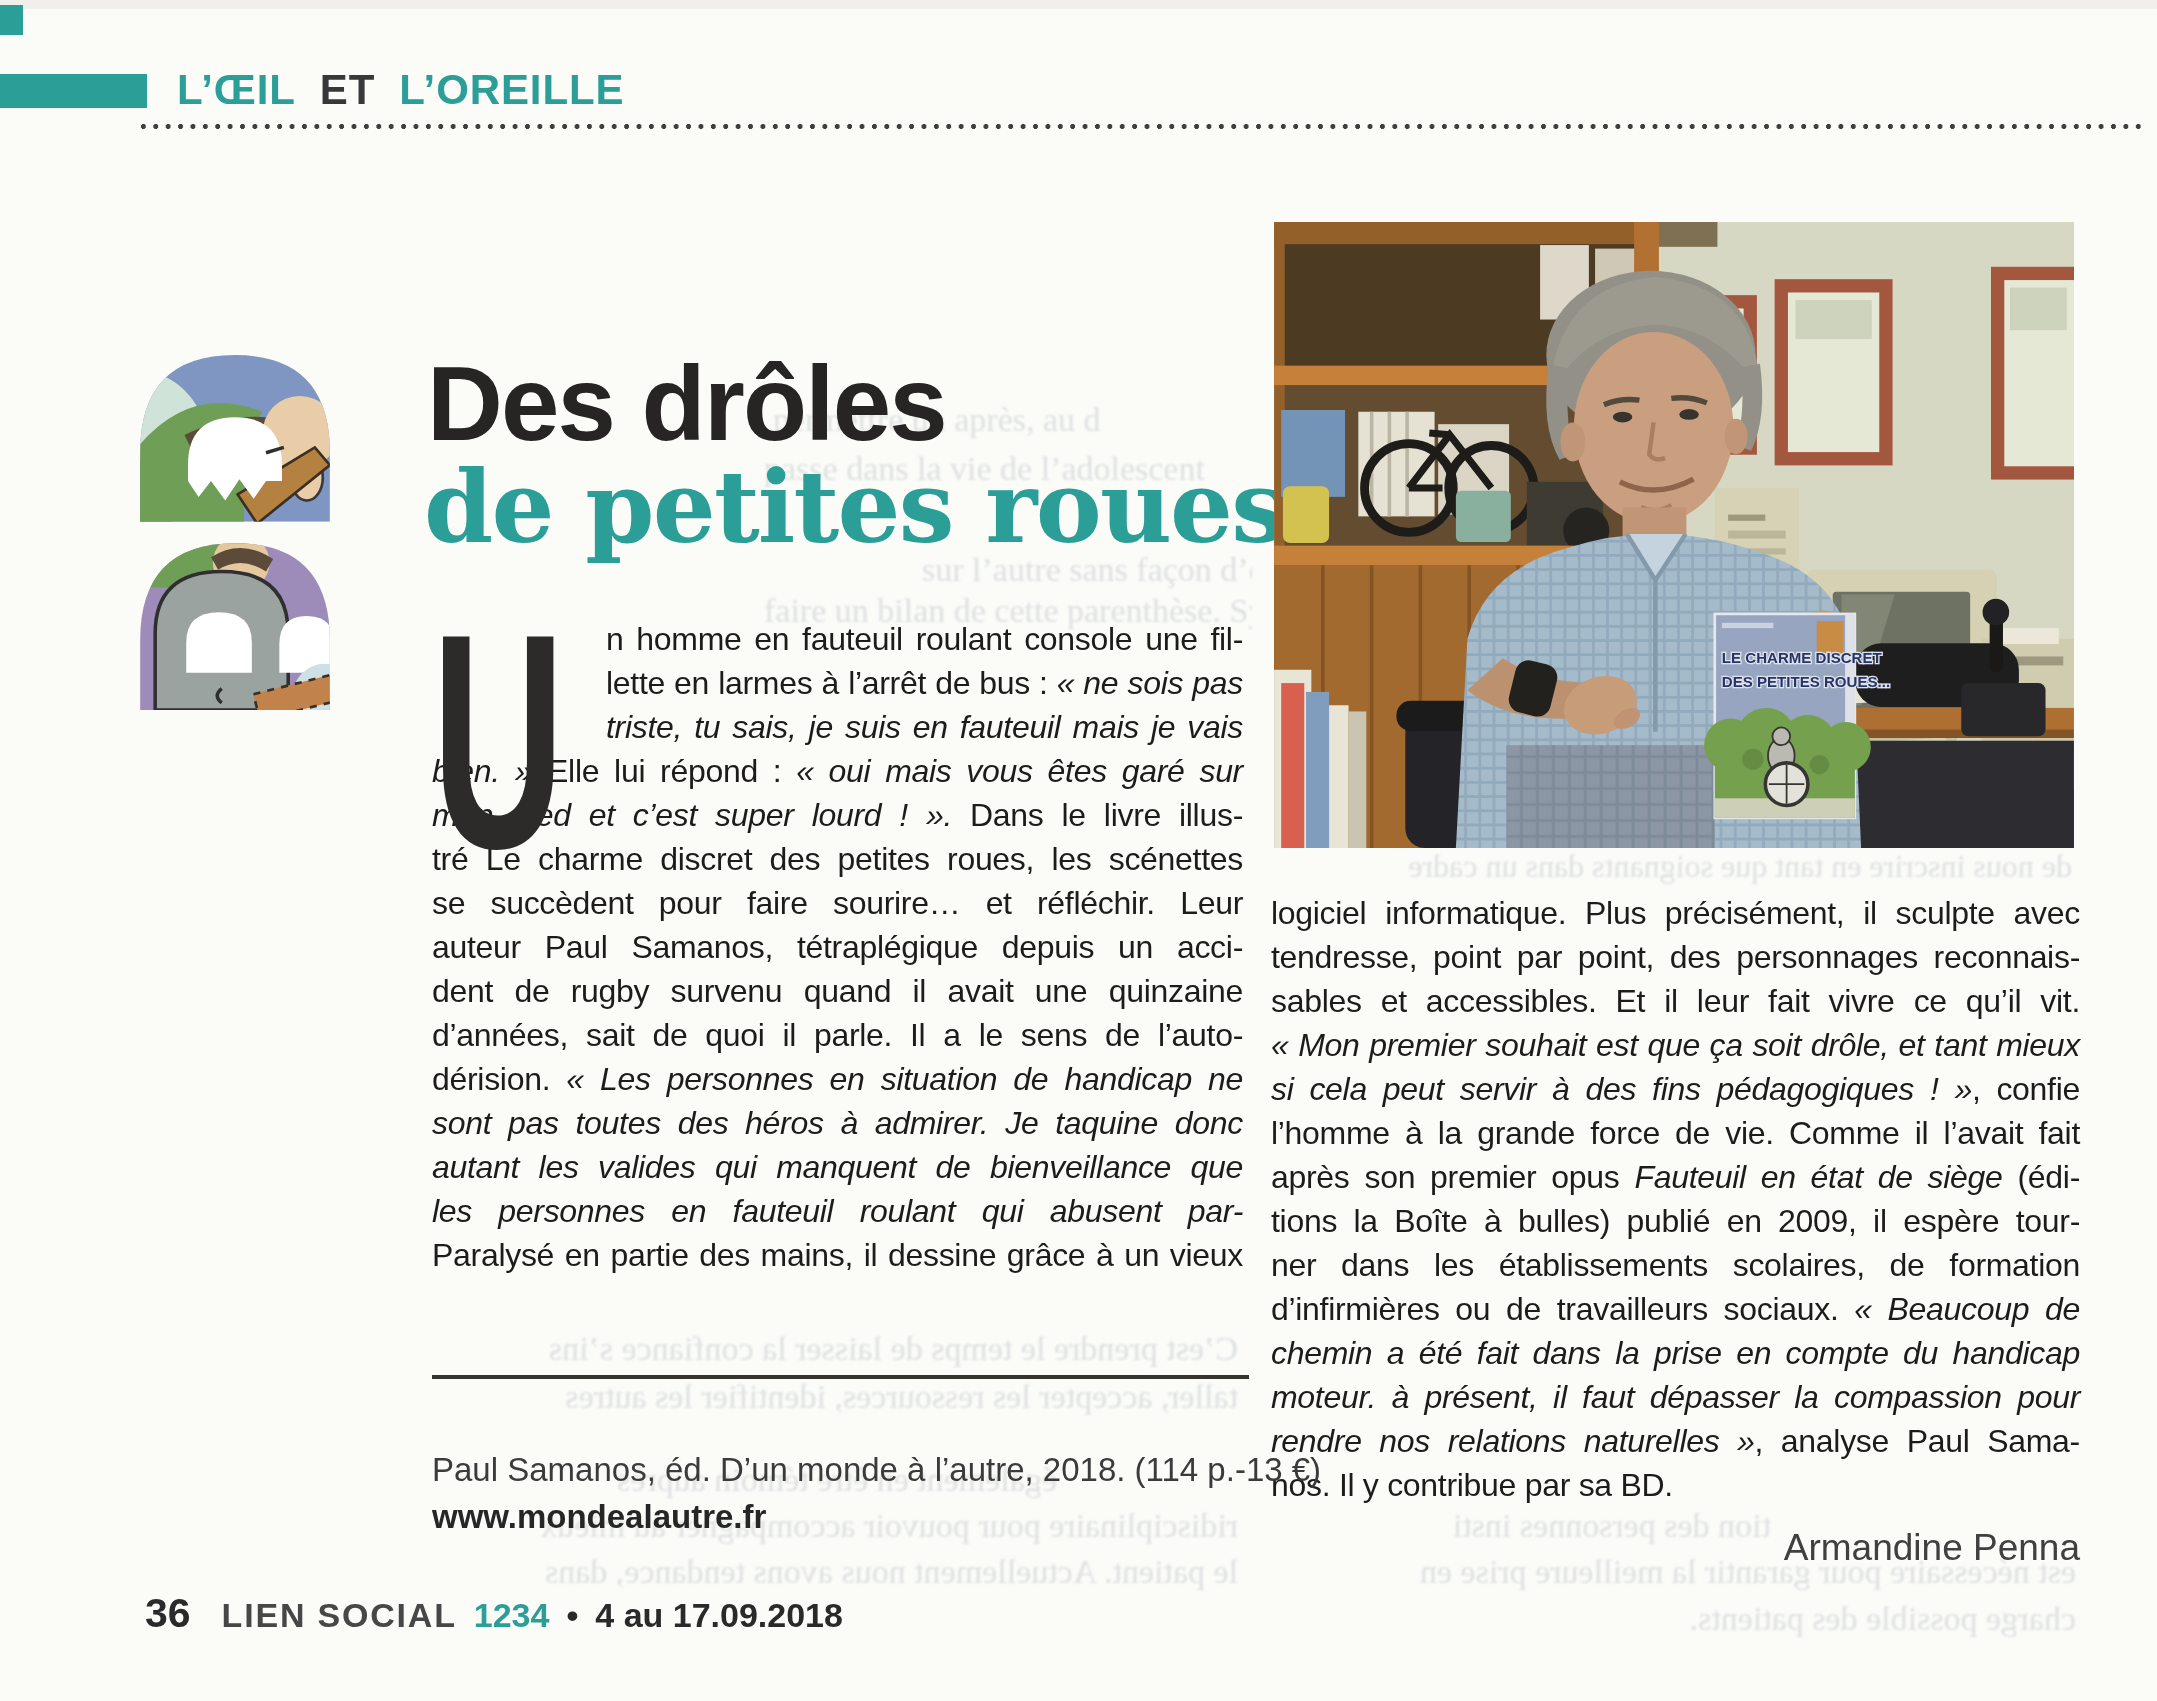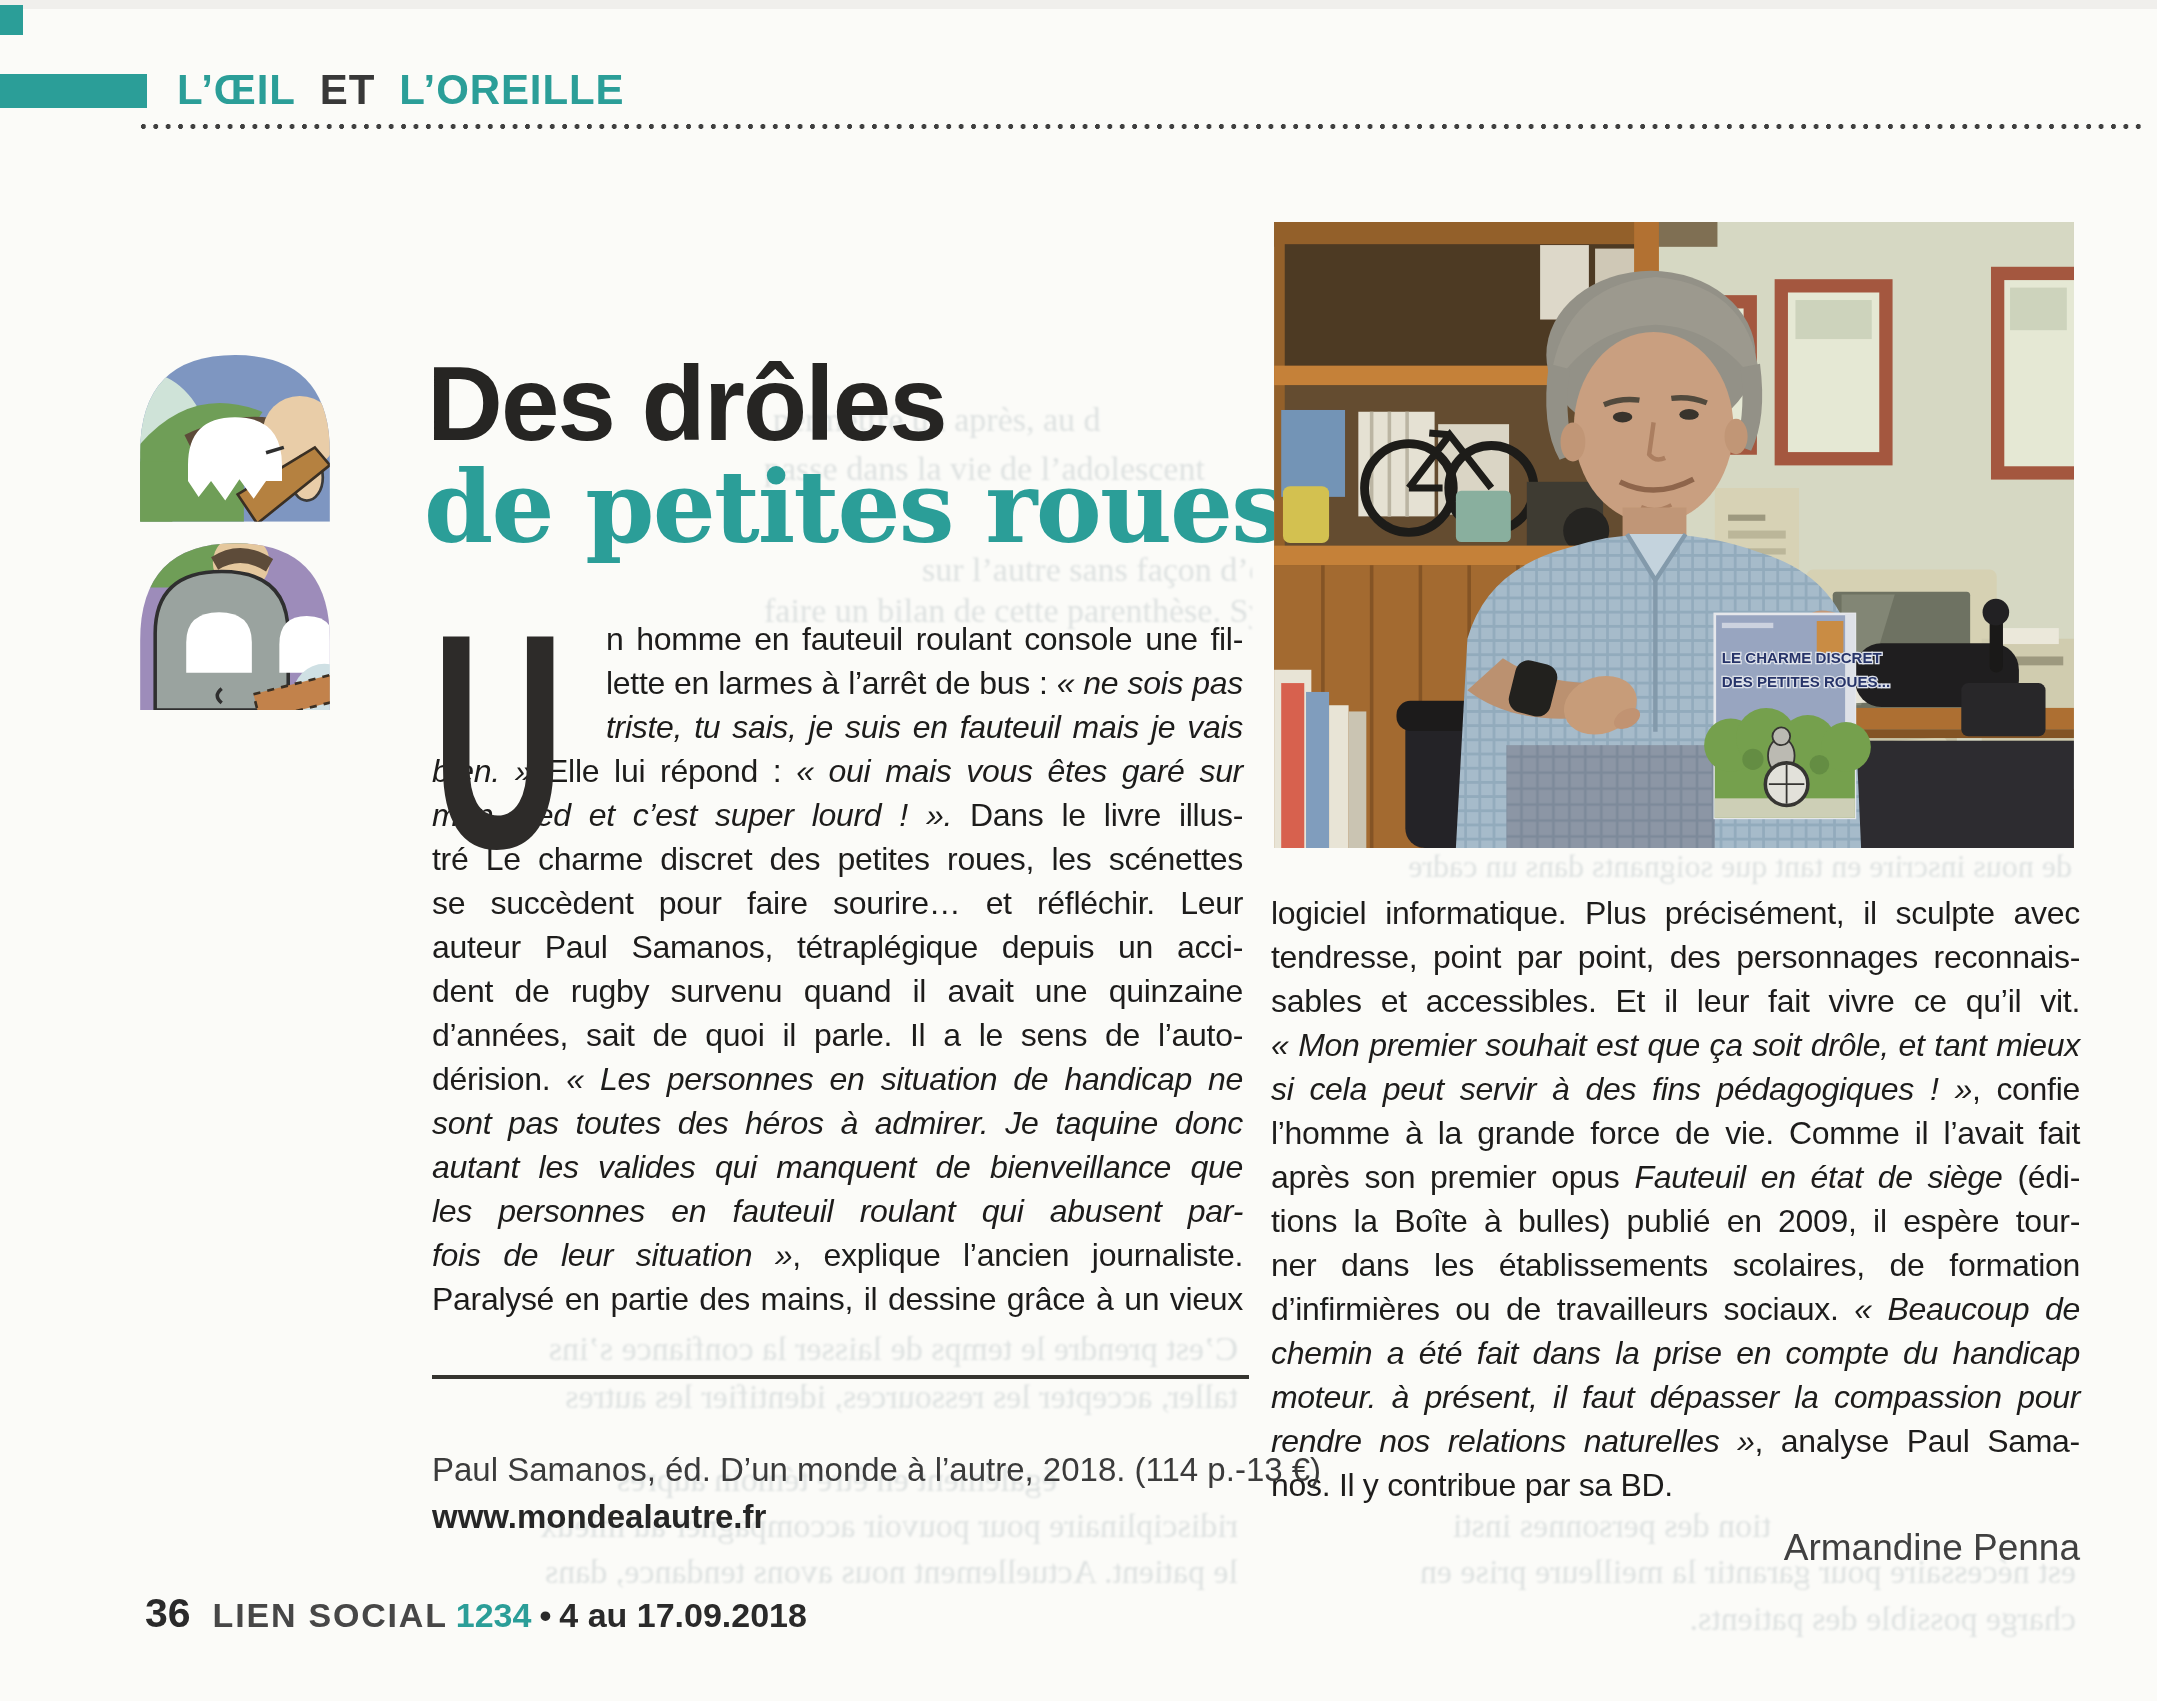--- a/index.html
+++ b/index.html
@@ -40,21 +40,21 @@
            display:inline-block;transform:scaleX(.6);transform-origin:left top}
 
   
   .info-rule{left:432px;top:1375px;width:817px;height:3.5px;background:#35342f;z-index:2}
   .book-title{left:432px;top:1397px;font-size:39px;font-weight:700;font-style:italic;color:var(--teal);z-index:2}
   .book-meta{left:432px;top:1451px;font-size:33px;color:#3b3b3b;z-index:2}
   .book-url{left:432px;top:1498px;font-size:33px;font-weight:700;color:#262626;z-index:2}
 
   
   .author{left:1271px;top:1527px;width:809px;text-align:right;font-size:37px;color:#404040;z-index:2}
-  .footer{left:145px;top:1590px;display:flex;align-items:baseline;gap:8px;z-index:2;white-space:nowrap}
+  .footer{left:145px;top:1590px;display:flex;align-items:baseline;gap:17px;z-index:2;white-space:nowrap}
   .footer .num{font-size:41px;font-weight:700;color:#2a2a2a;margin-right:14px}
   .footer .mag{font-size:34px;font-weight:700;color:#474747;letter-spacing:1.8px}
   .footer .iss{font-size:34px;font-weight:700;color:var(--teal)}
   .footer .sep{font-size:34px;font-weight:700;color:#2a2a2a}
   .footer .dat{font-size:34px;font-weight:700;color:#2a2a2a}
 
   
   .photo{left:1274px;top:222px;width:800px;height:626px;z-index:2}
   .photo svg{display:block}
 
@@ -141,21 +141,20 @@
       <div class="tline"><span class="it">mon pied et c’est super lourd ! ».</span><span> Dans le livre illus-</span></div>
       <div class="tline"><span>tré Le charme discret des petites roues, les scénettes</span></div>
       <div class="tline"><span>se succèdent pour faire sourire… et réfléchir. Leur</span></div>
       <div class="tline"><span>auteur Paul Samanos, tétraplégique depuis un acci-</span></div>
       <div class="tline"><span>dent de rugby survenu quand il avait une quinzaine</span></div>
       <div class="tline"><span>d’années, sait de quoi il parle. Il a le sens de l’auto-</span></div>
       <div class="tline"><span>dérision. </span><span class="it">« Les personnes en situation de handicap ne</span></div>
       <div class="tline"><span class="it">sont pas toutes des héros à admirer. Je taquine donc</span></div>
       <div class="tline"><span class="it">autant les valides qui manquent de bienveillance que</span></div>
       <div class="tline"><span class="it">les personnes en fauteuil roulant qui abusent par-</span></div>
-      <div class="tline"><span class="it">fois de leur situation »</span><span>, explique l’ancien journaliste.</span></div>
       <div class="tline"><span>Paralysé en partie des mains, il dessine grâce à un vieux</span></div>
     </div>
   <div class="abs col col2" id="col2">
       <div class="tline"><span>logiciel informatique. Plus précisément, il sculpte avec</span></div>
       <div class="tline"><span>tendresse, point par point, des personnages reconnais-</span></div>
       <div class="tline"><span>sables et accessibles. Et il leur fait vivre ce qu’il vit.</span></div>
       <div class="tline"><span class="it">« Mon premier souhait est que ça soit drôle, et tant mieux</span></div>
       <div class="tline"><span class="it">si cela peut servir à des fins pédagogiques ! »</span><span>, confie</span></div>
       <div class="tline"><span>l’homme à la grande force de vie. Comme il l’avait fait</span></div>
       <div class="tline"><span>après son premier opus </span><span class="it">Fauteuil en état de siège</span><span> (édi-</span></div>

